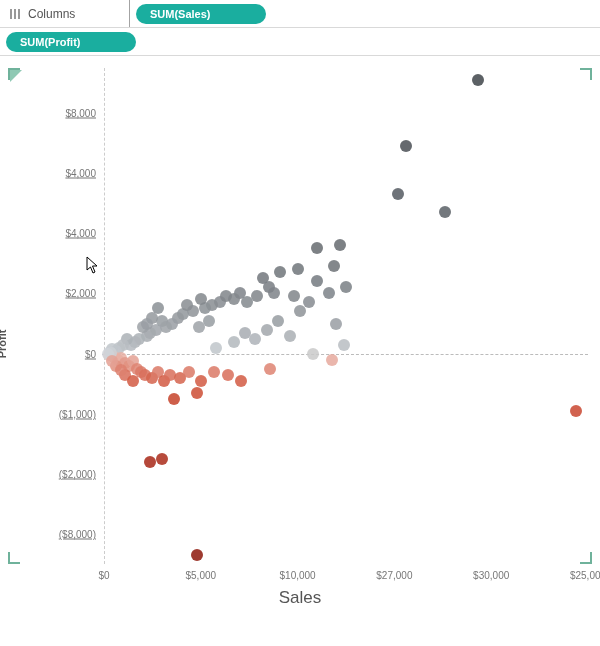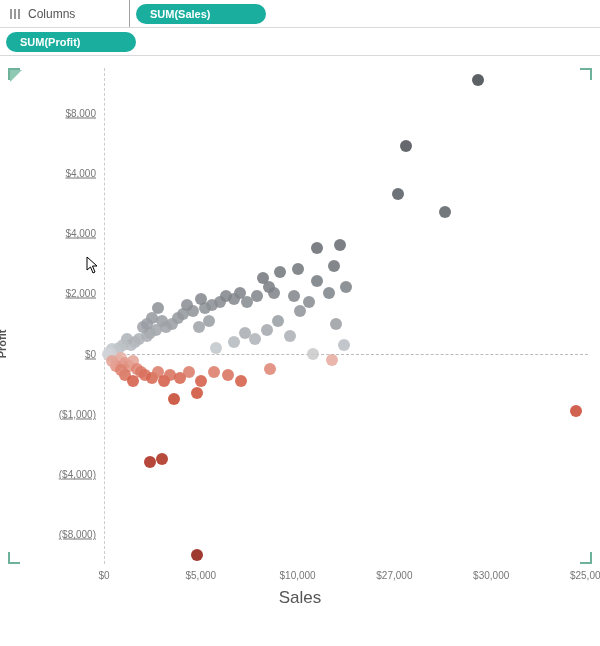--- a/index.html
+++ b/index.html
@@ -178,21 +178,21 @@
 
     <div class="plot" id="plot">
         <div class="zero-line" style="top: 285.576px;"></div>
         <div class="v-origin" style="left: 0px;"></div>
         <div class="y-tick" style="top: 45.0909px;">$8,000</div>
         <div class="y-tick" style="top: 105.212px;">$4,000</div>
         <div class="y-tick" style="top: 165px; text-align: right;">$4,000</div>
         <div class="y-tick" style="top: 225.455px;">$2,000</div>
         <div class="y-tick" style="top: 285.576px;">$0</div>
         <div class="y-tick" style="top: 345.697px;">($1,000)</div>
-        <div class="y-tick" style="top: 405.818px;">($4,000)</div>
+        <div class="y-tick" style="top: 405.818px;">($2,000)</div>
         <div class="y-tick" style="top: 465.939px;">($8,000)</div>
         <div class="x-tick" style="left: 0px;">$0</div>
         <div class="x-tick" style="left: 96.8px;">$5,000</div>
         <div class="x-tick" style="left: 193.6px;">$10,000</div>
         <div class="x-tick" style="left: 290.4px;">$27,000</div>
         <div class="x-tick" style="left: 387.2px;">$30,000</div>
         <div class="x-tick" style="left: 484px;">$25,000</div>
         <div class="pt" style="left: 373.648px; top: 12.0242px; background: rgb(64, 69, 74);"></div>
         <div class="pt" style="left: 302.016px; top: 78.1576px; background: rgb(74, 79, 85);"></div>
         <div class="pt" style="left: 294.272px; top: 126.255px; background: rgb(85, 91, 97);"></div>

